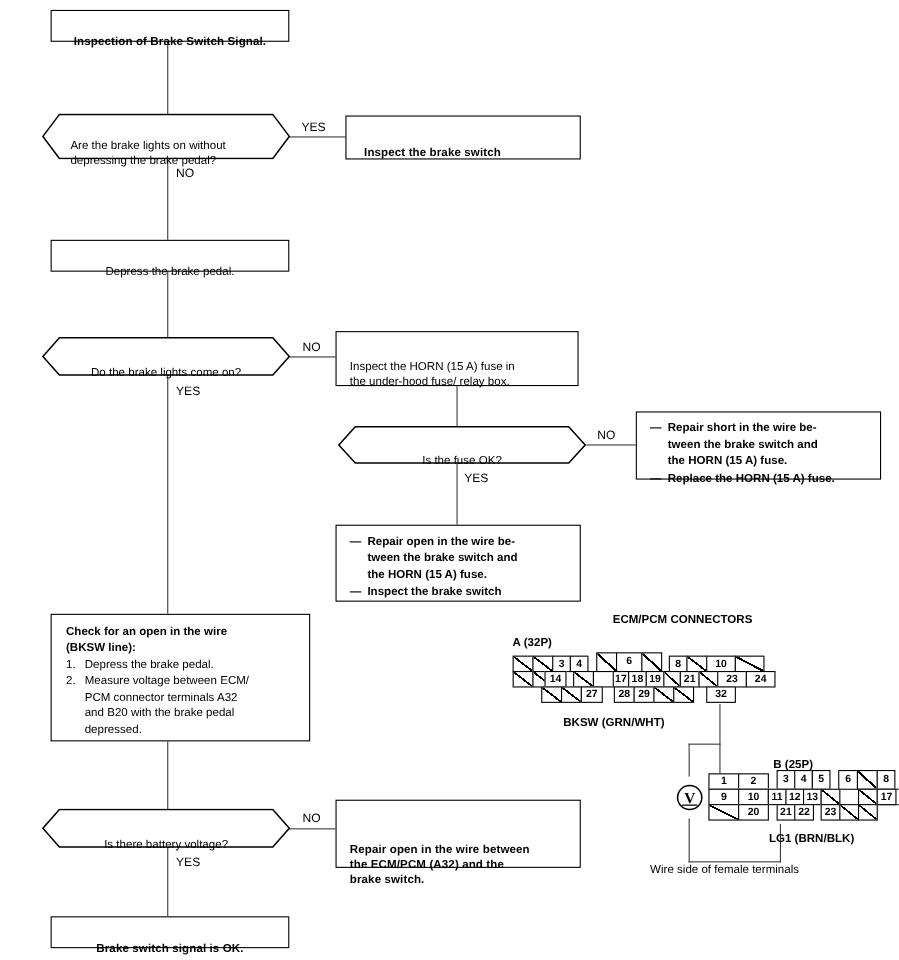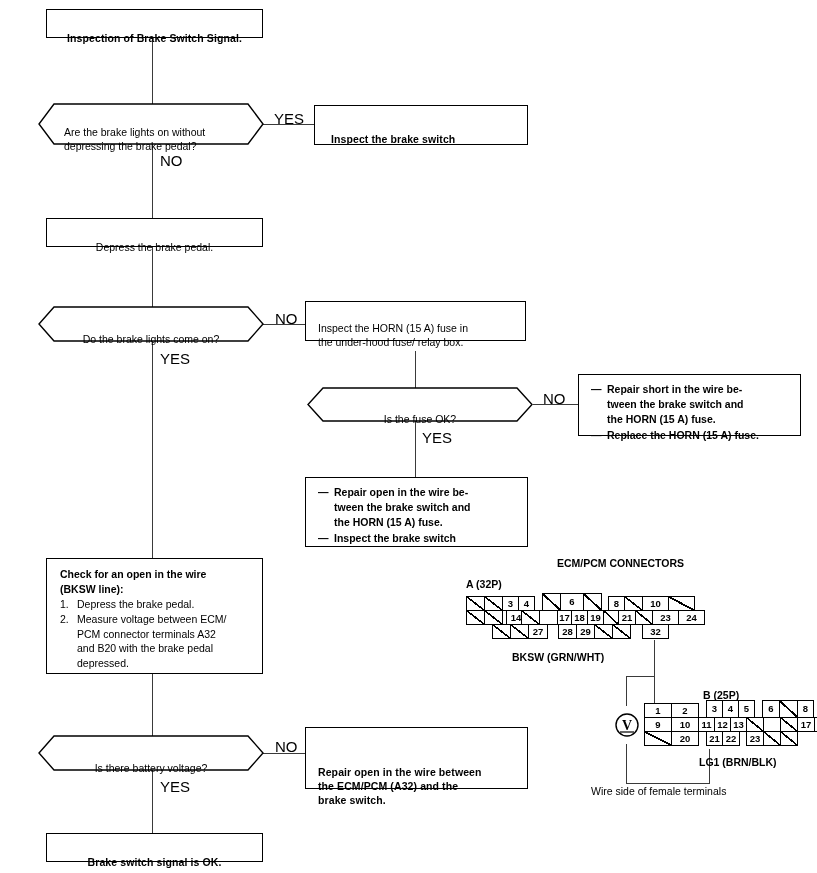--- a/index.html
+++ b/index.html
@@ -42,21 +42,21 @@
   .hex .node-text {
     position:relative; z-index:2; font-size:10.5px; line-height:1.34;
     text-align:center; white-space:pre-line;
   }
   .hex.lefty .node-text { text-align:left; width:100%; padding-left:26px; }
 
   
   .vline { position:absolute; width:1.3px; background:#3a3a3a; z-index:1; }
   .hline { position:absolute; height:1.3px; background:#3a3a3a; z-index:1; }
   .branch-label {
-    position:absolute; font-size:15px; z-index:4; background:transparent;
+    position:absolute; font-size:11px; z-index:4; background:transparent;
   }
 
   
   .dashlist { font-size:10.5px; font-weight:bold; line-height:1.42; padding:7px 10px 5px 12px; }
   .dashlist .li { display:flex; gap:6px; margin-bottom:1px; }
   .dashlist .dash { width:10px; flex:0 0 10px; }
   .dashlist .li span.t { white-space:pre-line; }
 
   .numlist { font-size:10.5px; line-height:1.40; padding:8px 8px 6px 13px; }
   .numlist .hd { font-weight:bold; white-space:pre-line; margin-bottom:1px; }
@@ -134,21 +134,21 @@
 
   <div class="hex" style="left:38px; top:306px; width:226px; height:36px;">
     <svg viewBox="0 0 226 36" preserveAspectRatio="none">
       <polygon points="16,1 210,1 225,18 210,35 16,35 1,18" fill="#fff" stroke="#000" stroke-width="1.4"></polygon>
     </svg>
     <span class="node-text">Do the brake lights come on?</span>
   </div>
   <div class="branch-label" style="left:275px; top:310px;">NO</div>
   <div class="branch-label" style="left:160px; top:350px;">YES</div>
 
-  <div class="node pad-l2" style="left:305px; top:301px; width:221px; height:40px;">
+  <div class="node pad-l2" style="left:305px; top:301px; width:221px; height:50px;">
     <span class="node-text">Inspect the HORN (15 A) fuse in
 the under-hood fuse/ relay box.</span>
   </div>
 
   <div class="hex" style="left:307px; top:387px; width:226px; height:35px;">
     <svg viewBox="0 0 226 35" preserveAspectRatio="none">
       <polygon points="16,1 210,1 225,17.5 210,34 16,34 1,17.5" fill="#fff" stroke="#000" stroke-width="1.4"></polygon>
     </svg>
     <span class="node-text">Is the fuse OK?</span>
   </div>
@@ -178,21 +178,21 @@
 tween the brake switch and
 the HORN (15 A) fuse.</span>
       </div>
       <div class="li">
         <span class="dash">—</span>
         <span class="t">Inspect the brake switch</span>
       </div>
     </div>
   </div>
 
-  <div class="node" style="left:46px; top:558px; width:217px; height:116px; align-items:flex-start;">
+  <div class="node" style="left:46px; top:558px; width:236px; height:116px; align-items:flex-start;">
     <div class="numlist">
       <div class="hd">Check for an open in the wire
 (BKSW line):</div>
       <div class="li">
         <span class="n">1.</span>
         <span class="t">Depress the brake pedal.</span>
       </div>
       <div class="li">
         <span class="n">2.</span>
         <span class="t">Measure voltage between ECM/
@@ -235,21 +235,21 @@
     <div class="cell hatch" style="left:76px;  top:-3px; width:19px; height:18px;"></div>
     <div class="cell" style="left:94px;  top:-3px; width:24px; height:18px;">6</div>
     <div class="cell hatch" style="left:117px; top:-3px; width:19px; height:18px;"></div>
     <div class="cell" style="left:142px; top:0px;  width:17px; height:15px;">8</div>
     <div class="cell hatch" style="left:158px; top:0px;  width:19px; height:15px;"></div>
     <div class="cell" style="left:176px; top:0px;  width:27px; height:15px;">10</div>
     <div class="cell hatch" style="left:202px; top:0px;  width:27px; height:15px;"></div>
 
     <div class="cell hatch" style="left:0px;   top:14px; width:19px; height:15px;"></div>
     <div class="cell hatch" style="left:18px;  top:14px; width:19px; height:15px;"></div>
-    <div class="cell" style="left:40px;  top:14px; width:20px; height:15px;">14</div>
+    <div class="cell" style="left:29px;  top:14px; width:20px; height:15px;">14</div>
     <div class="cell hatch" style="left:55px;  top:14px; width:19px; height:15px;"></div>
     <div class="cell" style="left:73px;  top:14px; width:19px; height:15px;padding-left:45px;">16</div>
     <div class="cell" style="left:91px;  top:14px; width:15px; height:15px;">17</div>
     <div class="cell" style="left:105px; top:14px; width:17px; height:15px;">18</div>
     <div class="cell" style="left:121px; top:14px; width:17px; height:15px;">19</div>
     <div class="cell hatch" style="left:137px; top:14px; width:16px; height:15px;"></div>
     <div class="cell" style="left:152px; top:14px; width:18px; height:15px;">21</div>
     <div class="cell hatch" style="left:169px; top:14px; width:18px; height:15px;"></div>
     <div class="cell" style="left:186px; top:14px; width:27px; height:15px;">23</div>
     <div class="cell" style="left:212px; top:14px; width:27px; height:15px;">24</div>

